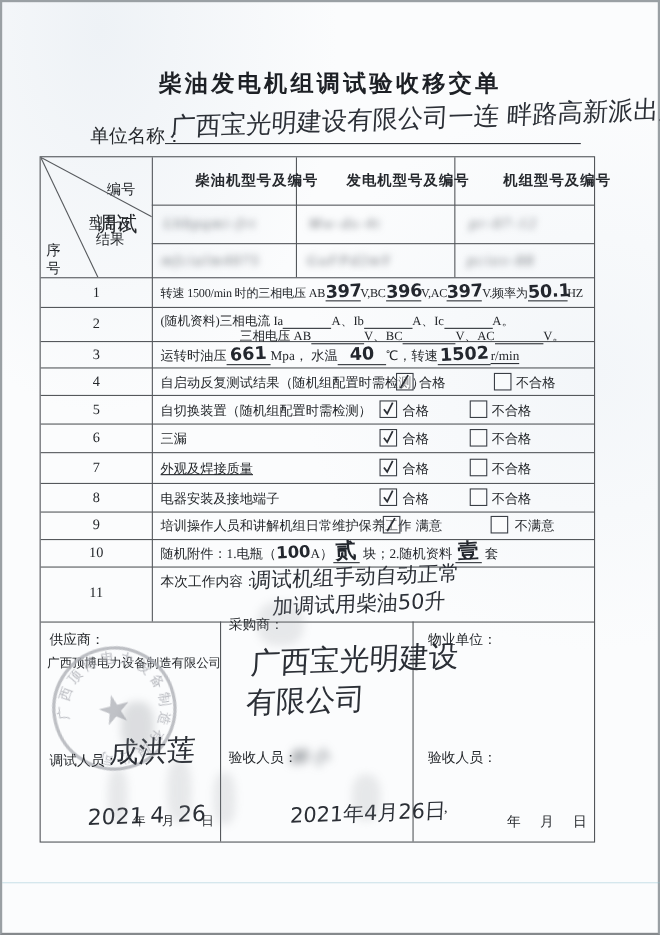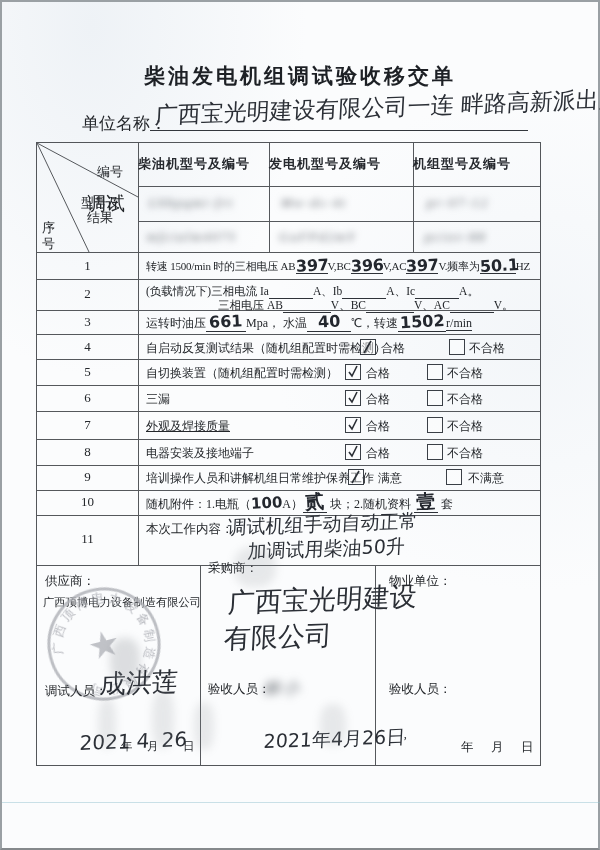--- a/index.html
+++ b/index.html
@@ -17,21 +17,21 @@
       transform-origin:left bottom;white-space:nowrap;font-weight:500;}
   .tbl{left:34px;top:140px;width:503px;height:622px;border:1.2px solid #53565a;box-sizing:content-box;}
   .hl{position:absolute;height:0;border-top:1px solid #55585c;}
   .vl{position:absolute;width:0;border-left:1px solid #55585c;}
   .num{position:absolute;left:0;width:101px;text-align:center;font-size:13px;}
   .rowtxt{position:absolute;left:109px;font-size:12px;white-space:nowrap;}
   .fill{display:inline-block;border-bottom:1px solid #2e3238;text-align:center;vertical-align:bottom;}
   .hwv{font-family:"DejaVu Sans",sans-serif;font-size:16px;font-weight:600;color:#23272e;
        display:inline-block;transform:rotate(-3deg);line-height:12px;}
   .cb{position:absolute;width:14px;height:14px;border:1.4px solid #3a3f46;background:rgba(255,255,255,.4);}
-  .colhead{position:absolute;top:12px;font-size:13px;font-weight:600;letter-spacing:1px;color:#26292e;}
+  .colhead{position:absolute;top:12px;text-align:center;font-size:13px;font-weight:600;letter-spacing:1px;color:#26292e;padding-left:30px;}
   .blur{filter:blur(3.5px);color:#5c6168;font-size:13px;font-style:italic;white-space:nowrap;letter-spacing:2px;}
   .smudge{position:absolute;background:#8d9196;opacity:.18;filter:blur(4px);border-radius:40%;}
   .footlbl{position:absolute;font-size:12.5px;white-space:nowrap;}
 </style>
 </head>
 <body>
 
 <div class="page">
 
   <div class="abs title">柴油发电机组调试验收移交单</div>
@@ -94,21 +94,21 @@
     <div class="num" style="top:301px;">8</div>
     <div class="num" style="top:326px;">9</div>
     <div class="num" style="top:351px;">10</div>
     <div class="num" style="top:388px;">11</div>
 
     <div class="rowtxt" style="top:116px;font-size:11px;letter-spacing:-0.2px;">
       <span>转速 1500/min 时的三相电压 AB</span><span class="fill" style="width:32px;"><span class="hwv">397</span></span><span>V,BC</span><span class="fill" style="width:32px;"><span class="hwv">396</span></span><span>V,AC</span><span class="fill" style="width:32px;"><span class="hwv">397</span></span><span>V.频率为</span><span class="fill" style="width:36px;"><span class="hwv">50.1</span></span><span>HZ</span>
     </div>
 
     <div class="rowtxt" style="top:141px;font-size:11.5px;">
-      <span>(负载情况下)三相电流 Ia</span><span class="fill" style="width:44px;"></span><span>A、Ib</span><span class="fill" style="width:44px;"></span><span>A、Ic</span><span class="fill" style="width:44px;"></span><span>A。</span>
+      <span>(随机资料)三相电流 Ia</span><span class="fill" style="width:44px;"></span><span>A、Ib</span><span class="fill" style="width:44px;"></span><span>A、Ic</span><span class="fill" style="width:44px;"></span><span>A。</span>
     </div>
     <div class="rowtxt" style="top:155px;left:181px;font-size:11.5px;">
       <span>三相电压 AB</span><span class="fill" style="width:48px;"></span><span>V、BC</span><span class="fill" style="width:48px;"></span><span>V、AC</span><span class="fill" style="width:44px;"></span><span>V。</span>
     </div>
 
     <div class="rowtxt" style="top:172px;">
       <span>运转时油压</span><span class="fill" style="width:40px;"><span class="hwv">661</span></span><span>Mpa，  水温</span><span class="fill" style="width:44px;"><span class="hwv">40</span></span><span>℃，转速</span><span class="fill" style="width:48px;"><span class="hwv">1502</span></span><span style="border-bottom:1px solid #2e3238;">r/min</span>
     </div>
 
     <div class="rowtxt" style="top:197px;">自启动反复测试结果（随机组配置时需检测）</div>

